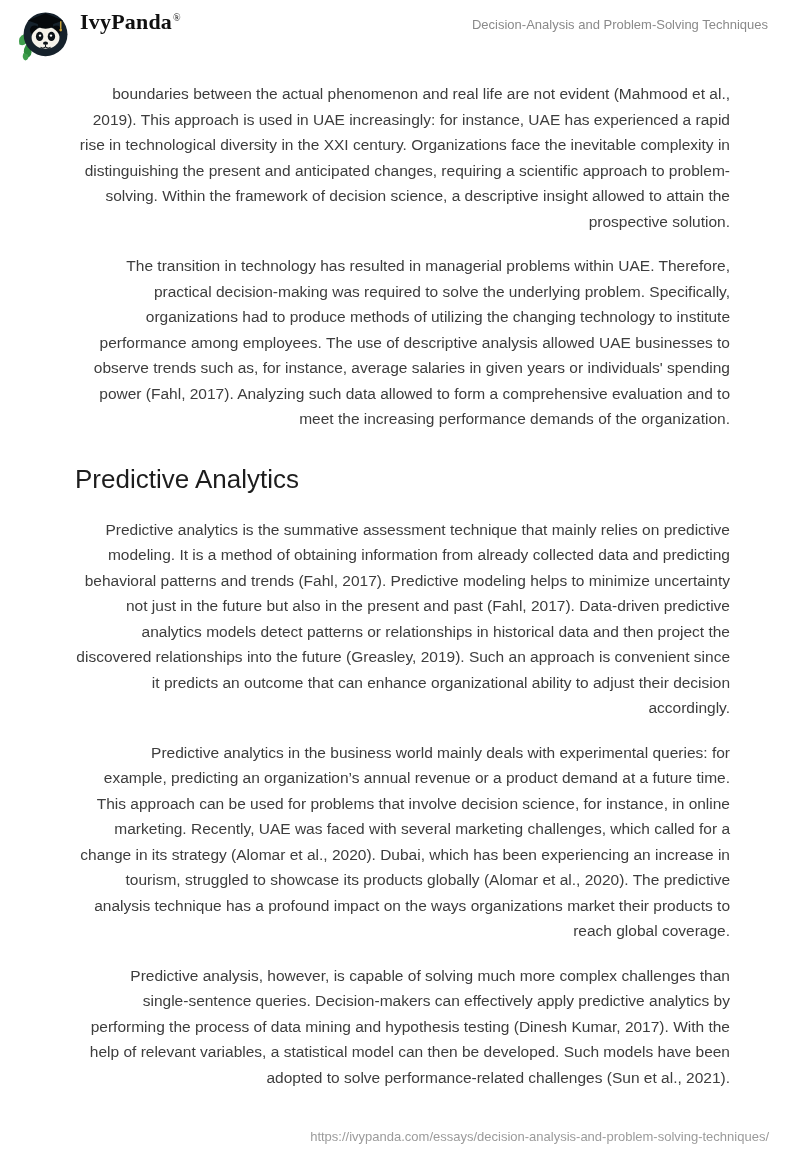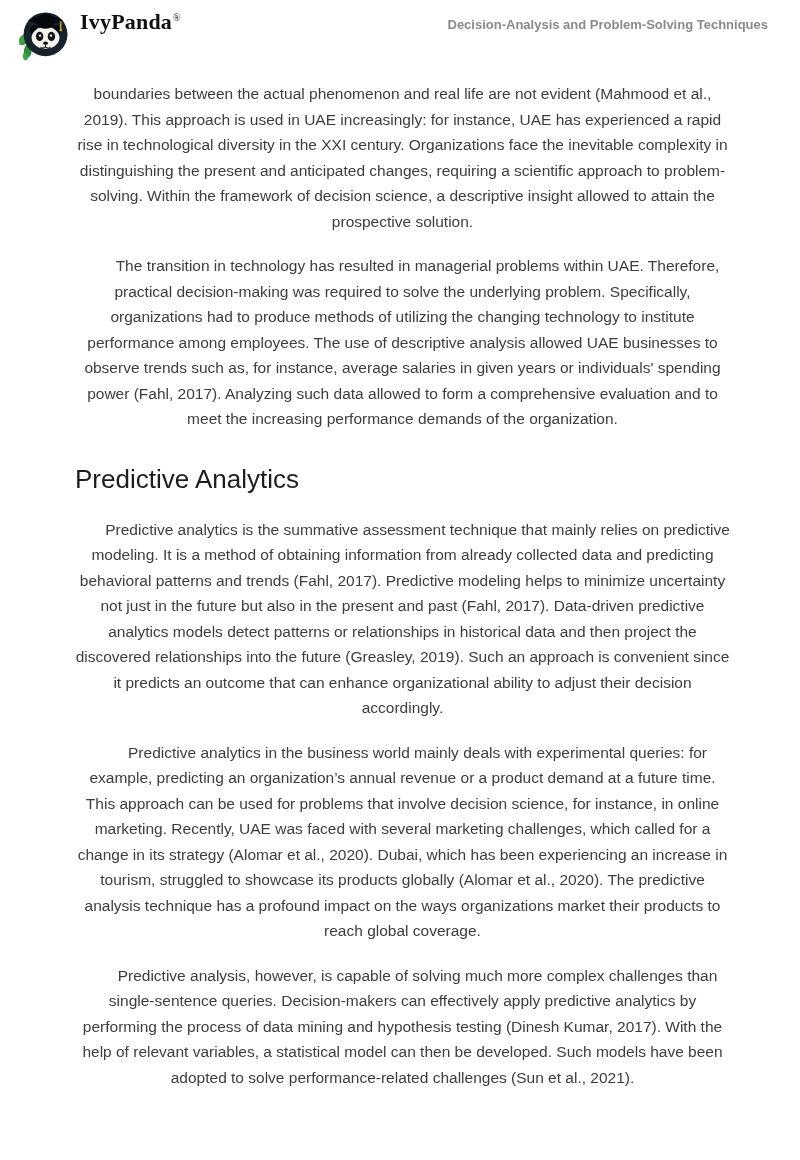--- a/index.html
+++ b/index.html
@@ -50,32 +50,31 @@
     font-weight: 400;
     vertical-align: super;
     margin-left: 1px;
   }
   .doc-title {
     font-size: 13px;
     color: #8a8a8a;
     align-self: flex-start;
     margin-top: 10px;
     white-space: nowrap;
-    font-weight: bold;
   }
   
   .content {
     padding: 12px 70px 0 75px;
     color: #3d3d3d;
     font-size: 15.5px;
     line-height: 25.5px;
   }
   .para {
     margin: 0 0 19px 0;
-    text-align: center;
+    text-align: right;
   }
   .para.indent {
     text-indent: 30px;
   }
   .section-heading {
     font-family: "Liberation Sans", sans-serif;
     font-weight: 400;
     font-size: 26px;
     color: #1d1d1d;
     margin: 32px 0 22px 0;
@@ -134,14 +133,17 @@
     <p class="para">boundaries between the actual phenomenon and real life are not evident (Mahmood et al., 2019). This approach is used in UAE increasingly: for instance, UAE has experienced a rapid rise in technological diversity in the XXI century. Organizations face the inevitable complexity in distinguishing the present and anticipated changes, requiring a scientific approach to problem-solving. Within the framework of decision science, a descriptive insight allowed to attain the prospective solution.</p>
     <p class="para indent">The transition in technology has resulted in managerial problems within UAE. Therefore, practical decision-making was required to solve the underlying problem. Specifically, organizations had to produce methods of utilizing the changing technology to institute performance among employees. The use of descriptive analysis allowed UAE businesses to observe trends such as, for instance, average salaries in given years or individuals' spending power (Fahl, 2017). Analyzing such data allowed to form a comprehensive evaluation and to meet the increasing performance demands of the organization.</p>
 
     <h1 class="section-heading">Predictive Analytics</h1>
 
     <p class="para indent">Predictive analytics is the summative assessment technique that mainly relies on predictive modeling. It is a method of obtaining information from already collected data and predicting behavioral patterns and trends (Fahl, 2017). Predictive modeling helps to minimize uncertainty not just in the future but also in the present and past (Fahl, 2017). Data-driven predictive analytics models detect patterns or relationships in historical data and then project the discovered relationships into the future (Greasley, 2019). Such an approach is convenient since it predicts an outcome that can enhance organizational ability to adjust their decision accordingly.</p>
     <p class="para indent">Predictive analytics in the business world mainly deals with experimental queries: for example, predicting an organization’s annual revenue or a product demand at a future time. This approach can be used for problems that involve decision science, for instance, in online marketing. Recently, UAE was faced with several marketing challenges, which called for a change in its strategy (Alomar et al., 2020). Dubai, which has been experiencing an increase in tourism, struggled to showcase its products globally (Alomar et al., 2020). The predictive analysis technique has a profound impact on the ways organizations market their products to reach global coverage.</p>
     <p class="para indent">Predictive analysis, however, is capable of solving much more complex challenges than single-sentence queries. Decision-makers can effectively apply predictive analytics by performing the process of data mining and hypothesis testing (Dinesh Kumar, 2017). With the help of relevant variables, a statistical model can then be developed. Such models have been adopted to solve performance-related challenges (Sun et al., 2021).</p>
   </main>
 
+  <footer class="footer">
+    <span>https://ivypanda.com/essays/decision-analysis-and-problem-solving-techniques/</span>
+  </footer>
 
 </div>
 
 </body></html>

